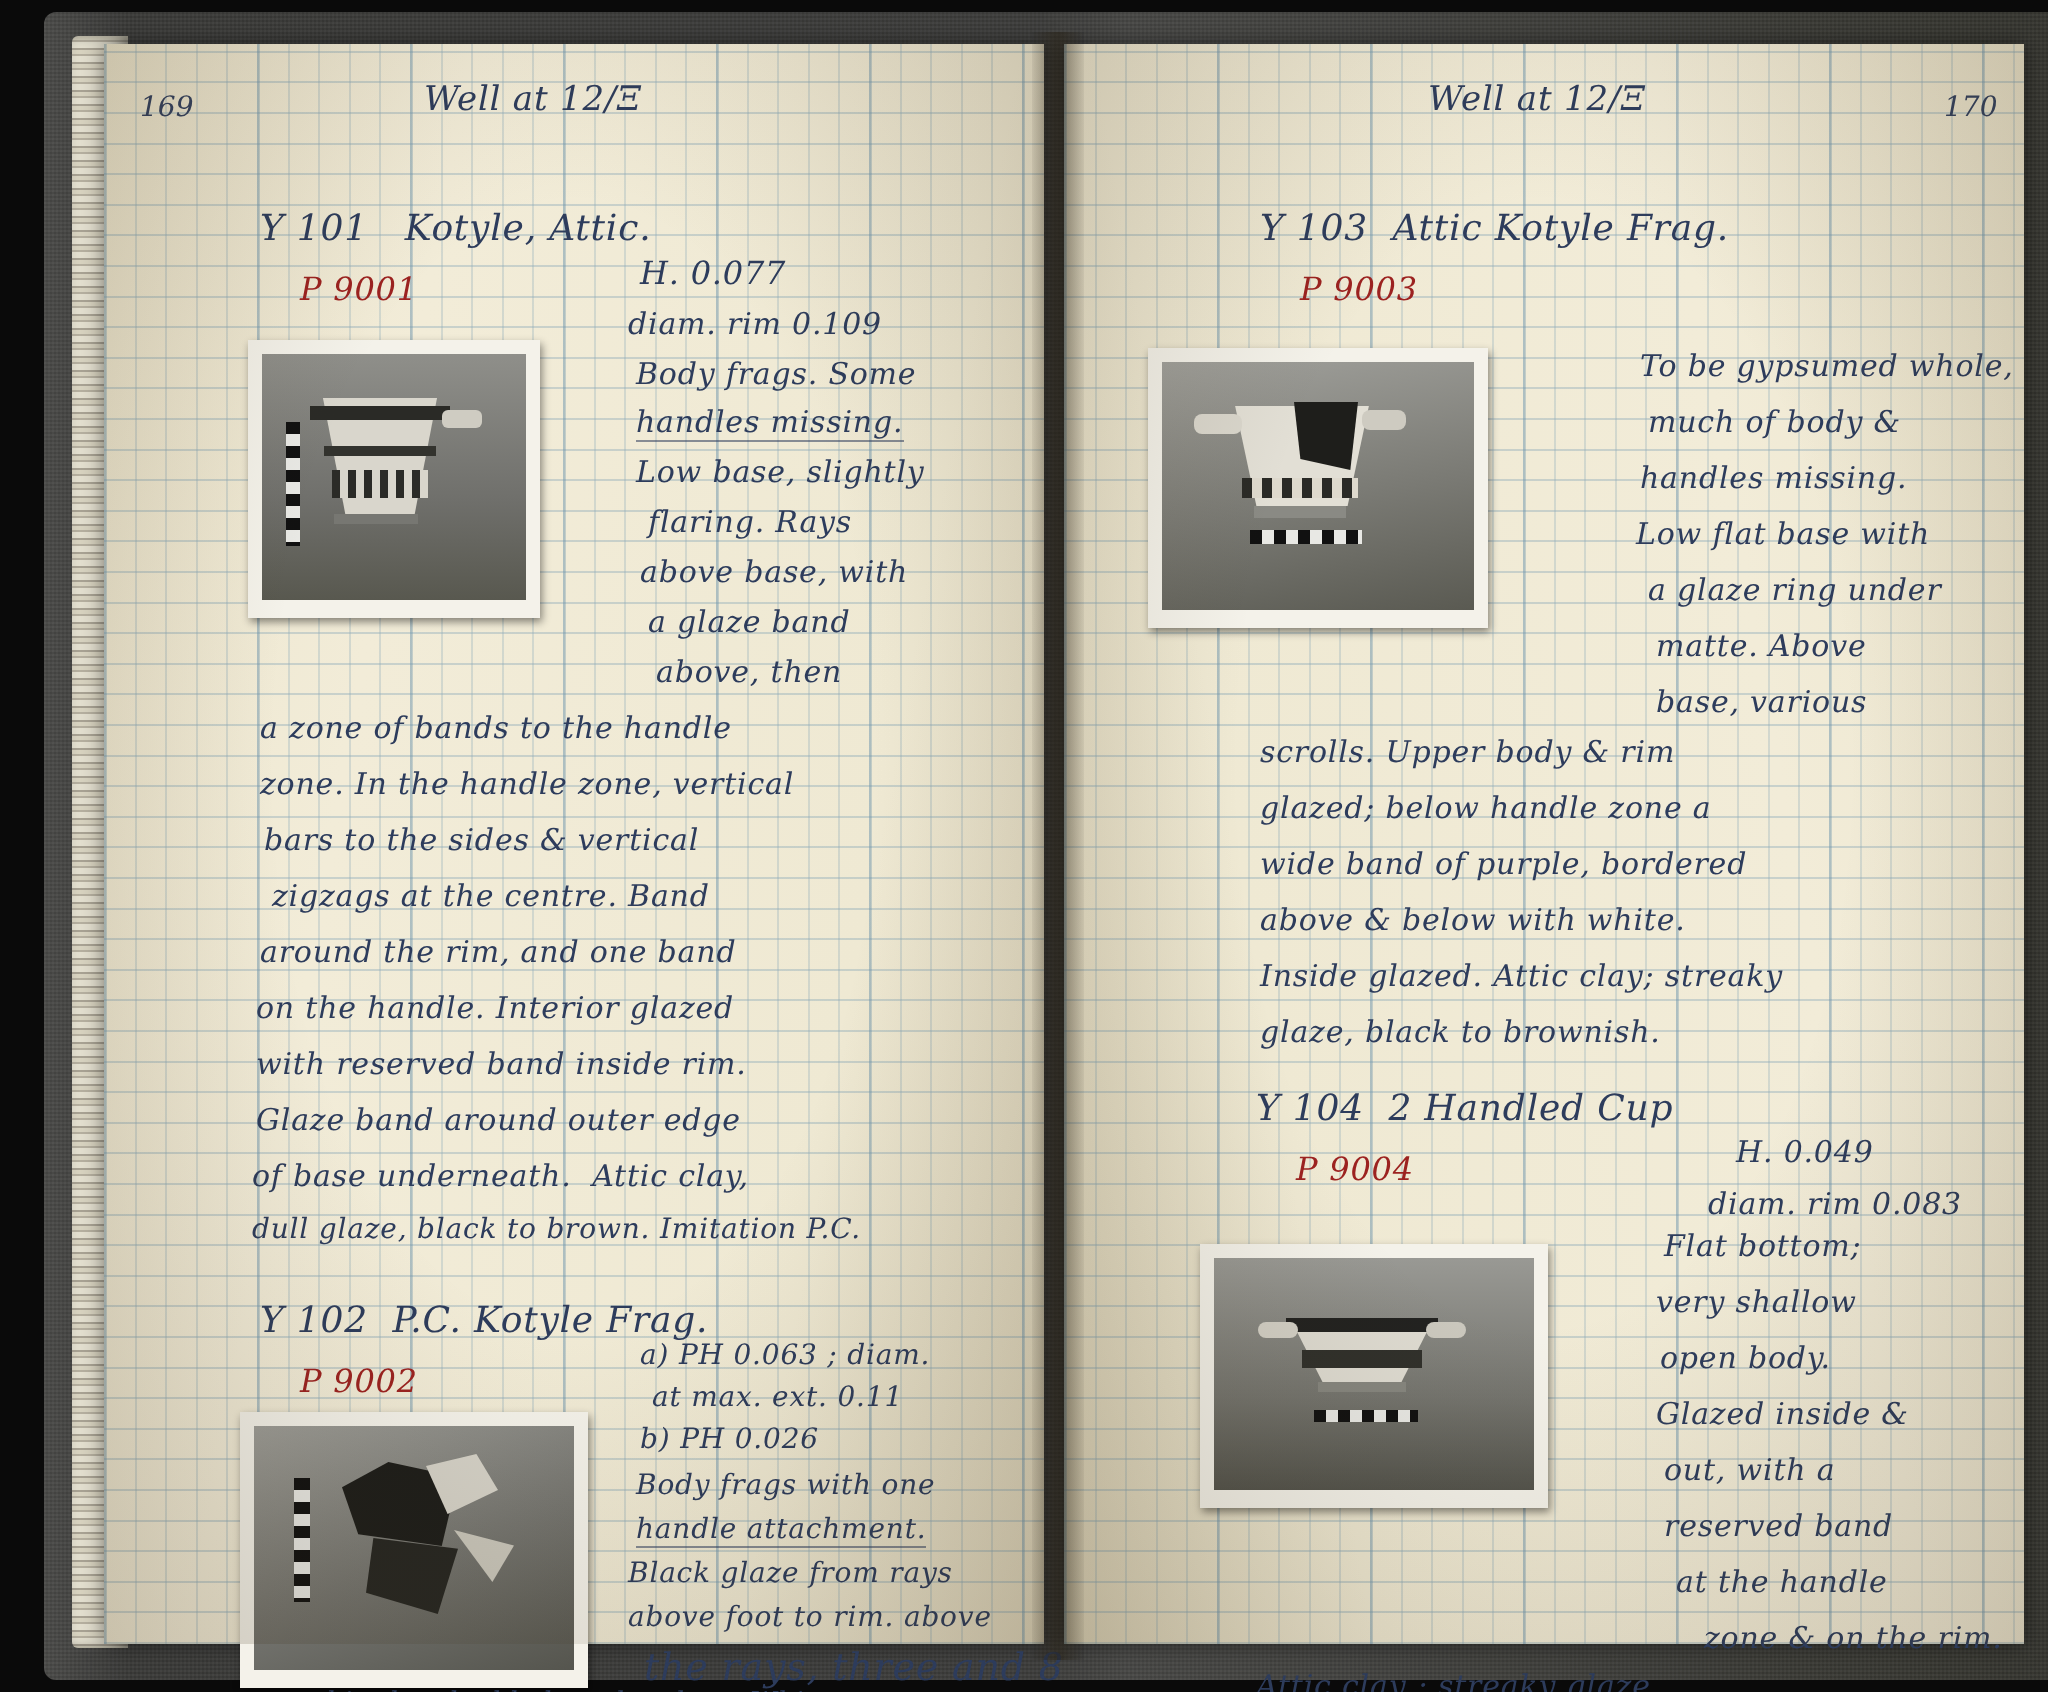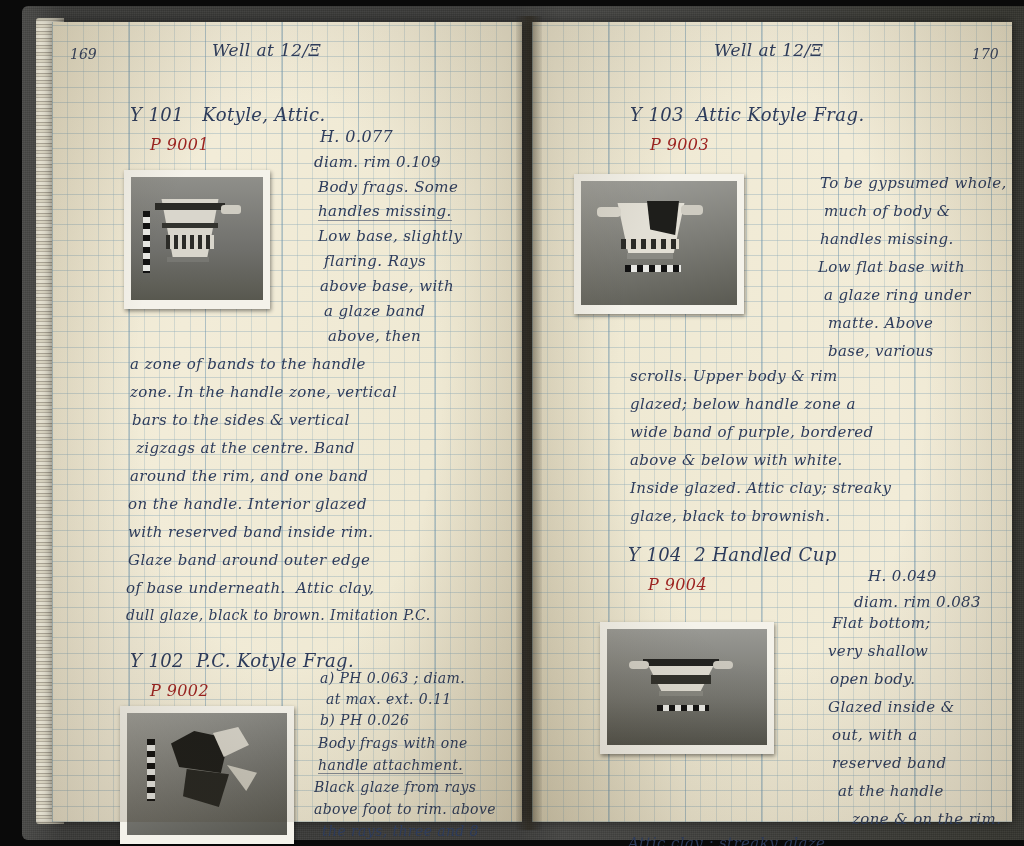--- a/index.html
+++ b/index.html
@@ -207,21 +207,21 @@
           <div class="vessel" style="left:100px; top:52px; width:30px; height:26px; background:#c9c6bb;
                clip-path: polygon(0% 0%, 100% 30%, 64% 100%);"></div>
           <div class="scalebar vert" style="left:20px; top:26px; width:8px; height:62px;"></div>
         </div>
       </div>
 
       <div class="hw" style="left:266px; top:713px; font-size:14px;">Body frags with one</div>
       <div class="hw line-ul" style="left:266px; top:735px; font-size:14px;">handle attachment.</div>
       <div class="hw" style="left:262px; top:757px; font-size:14px;">Black glaze from rays</div>
       <div class="hw" style="left:262px; top:779px; font-size:14px;">above foot to rim. above</div>
-      <div class="hw" style="left:270px; top:801px; font-size:14px;">the rays, three and 8</div>
+      <div class="hw" style="left:270px; top:801px; font-size:19px;">the rays, three and 8</div>
       <div class="hw" style="left:70px; top:822px; font-size:13px;">one white band added on the glaze. White</div>
 
       <div class="vignette"></div>
     </div>
 
     <div class="leaf right">
       <div class="grid"></div>
       <div class="grid-strong"></div>
 
       <div class="pnum" style="left:440px; top:24px;">170</div>

